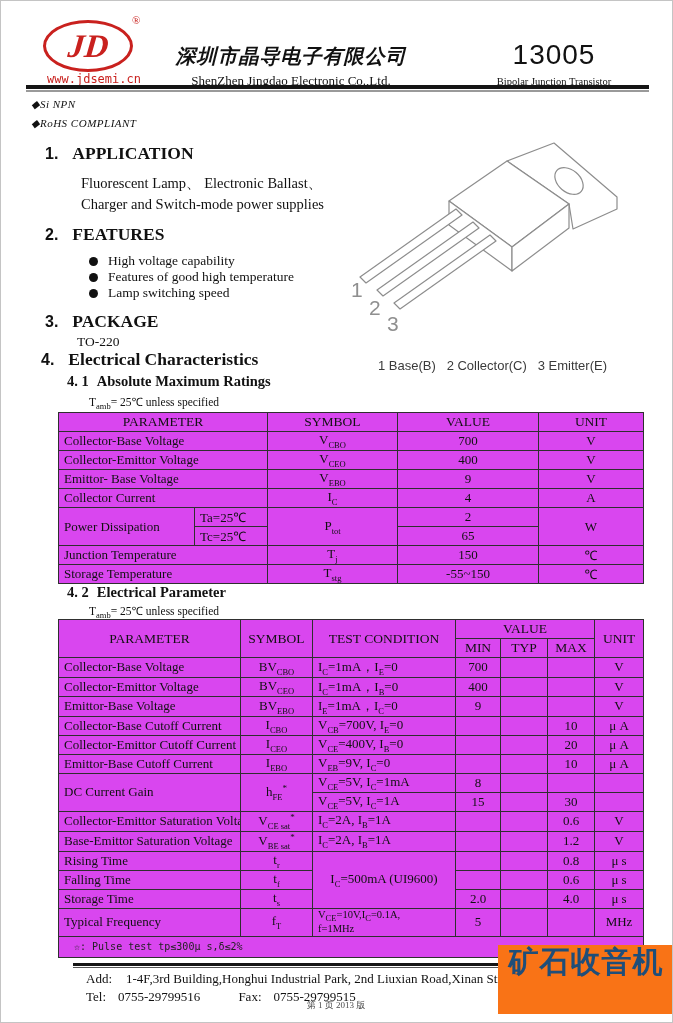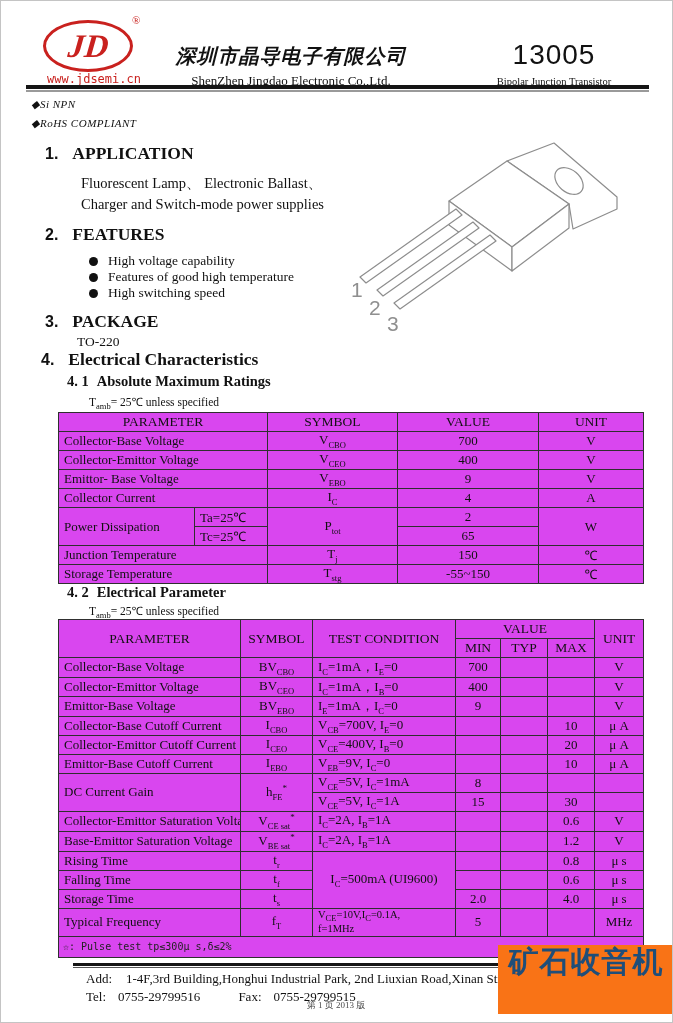--- a/index.html
+++ b/index.html
@@ -60,21 +60,21 @@
   .t2{left:57px;top:618px;width:585px;}
   td,th{border:1px solid #2f2f2f;font-weight:normal;font-size:13px;padding:0 3px;
         height:18px;overflow:hidden;white-space:nowrap;}
   th{text-align:center;font-size:13.5px;}
   .pl{text-align:left;padding-left:5px;}
   .c{text-align:center;}
   sub{font-size:8.5px;}
   sup{font-size:9px;}
   .tc-2line{font-size:10.5px;white-space:normal;line-height:1.15;}
   .tall{height:26px;}
-  .fnote{font-family:"DejaVu Sans Mono",monospace;font-size:10px;height:20px;padding-left:4px;color:#222;}
+  .fnote{font-family:"DejaVu Sans Mono",monospace;font-size:10px;height:20px;padding-left:15px;color:#222;}
 
   
   .frule{position:absolute;left:72px;top:962px;width:588px;}
   .frule .b1{height:3px;background:#151515;}
   .frule .b2{height:1px;background:#555;margin-top:1px;}
   .addr{position:absolute;left:85px;top:970px;font-size:13px;white-space:nowrap;}
   .addr-lbl{margin-right:14px;}
   .telfax{position:absolute;left:85px;top:988px;font-size:13px;white-space:nowrap;}
   .tf-gap{display:inline-block;width:38px;}
   .lbl-gap{display:inline-block;width:12px;}
@@ -130,21 +130,21 @@
   <div class="feat feat1">
     <span class="dot"></span>
     <span>High voltage capability</span>
   </div>
   <div class="feat feat2">
     <span class="dot"></span>
     <span>Features of good high temperature</span>
   </div>
   <div class="feat feat3">
     <span class="dot"></span>
-    <span>High switching speed</span>
+    <span>Lamp switching speed</span>
   </div>
 
   <div class="sec sec3">
     <span class="sec-no">3.</span>
     <span class="sec-title">PACKAGE</span>
   </div>
   <div class="pkg-val">TO-220</div>
 
   <div class="sec sec4">
     <span class="sec-no">4.</span>
@@ -162,20 +162,21 @@
     <polygon class="ln" points="160,22 222,65 165,108 102,62"></polygon>
     <polygon class="ln" points="102,62 165,108 165,132 102,86"></polygon>
     <polygon class="ln" points="165,108 222,65 222,89 165,132"></polygon>
     <polygon class="ln" points="109,70 115,76 19,144 13,138"></polygon>
     <polygon class="ln" points="126,83 132,89 36,157 30,151"></polygon>
     <polygon class="ln" points="143,96 149,102 53,170 47,164"></polygon>
     <text x="4" y="158">1</text>
     <text x="22" y="176">2</text>
     <text x="40" y="192">3</text>
   </svg>
+  <div class="pin-caption">1 Base(B)   2 Collector(C)   3 Emitter(E)</div>
 
   <table class="t1">
     <colgroup>
         <col style="width:136px">
         <col style="width:73px">
         <col style="width:130px">
         <col style="width:141px">
         <col style="width:105px">
       </colgroup>
     <tbody>

